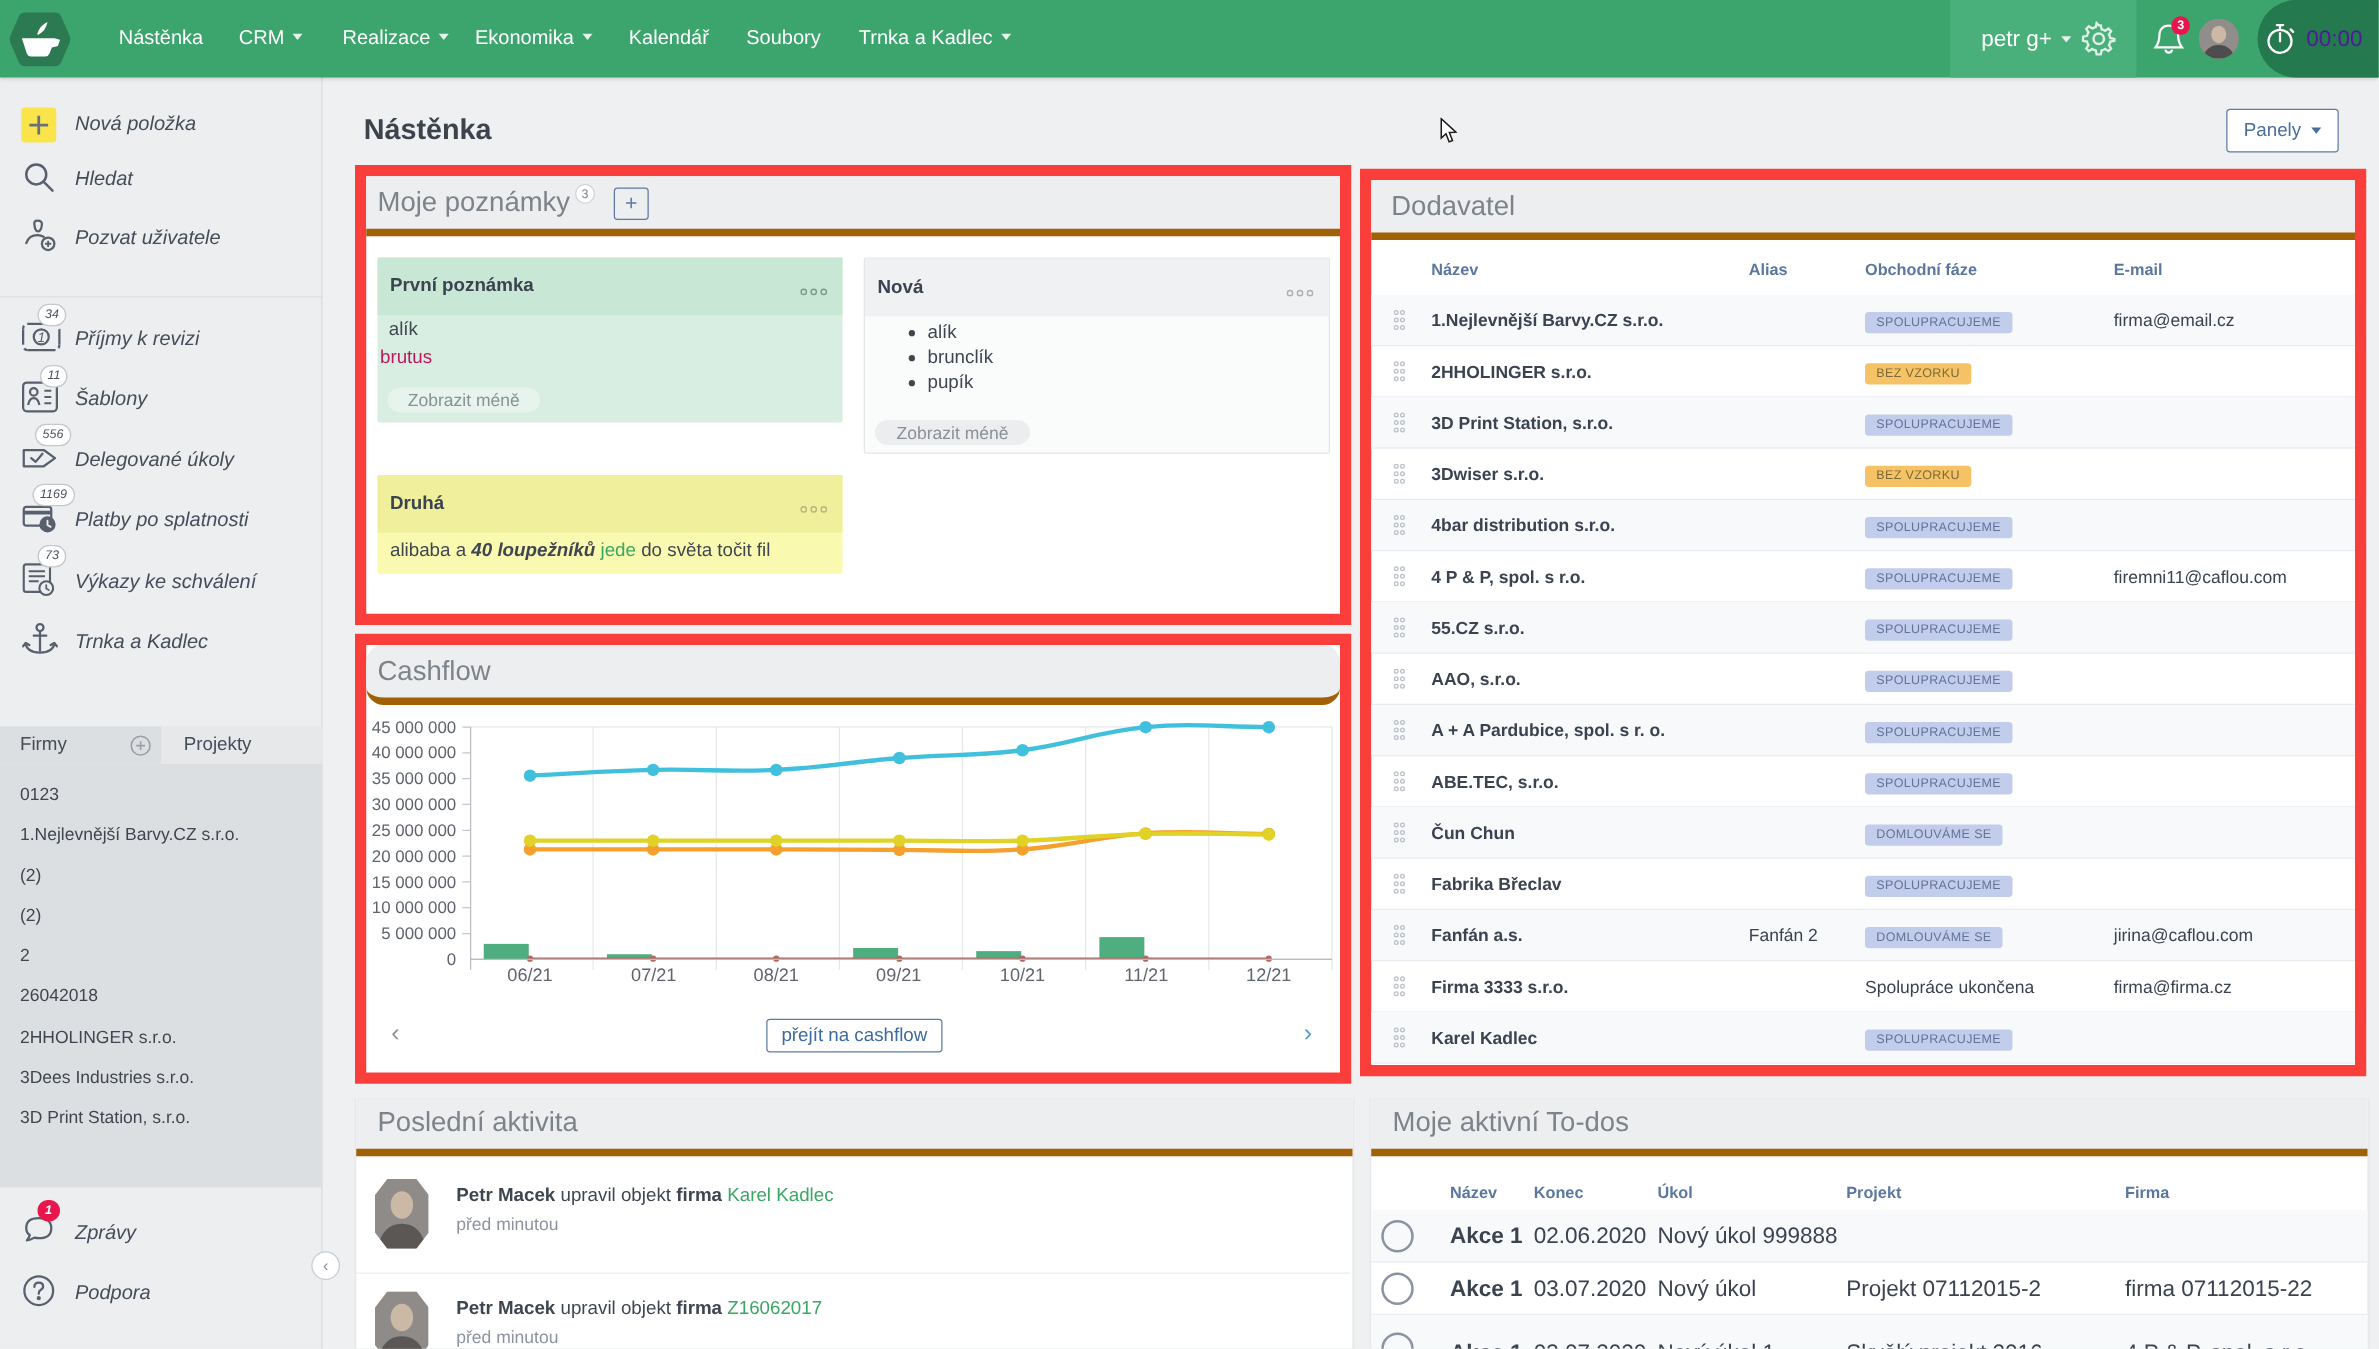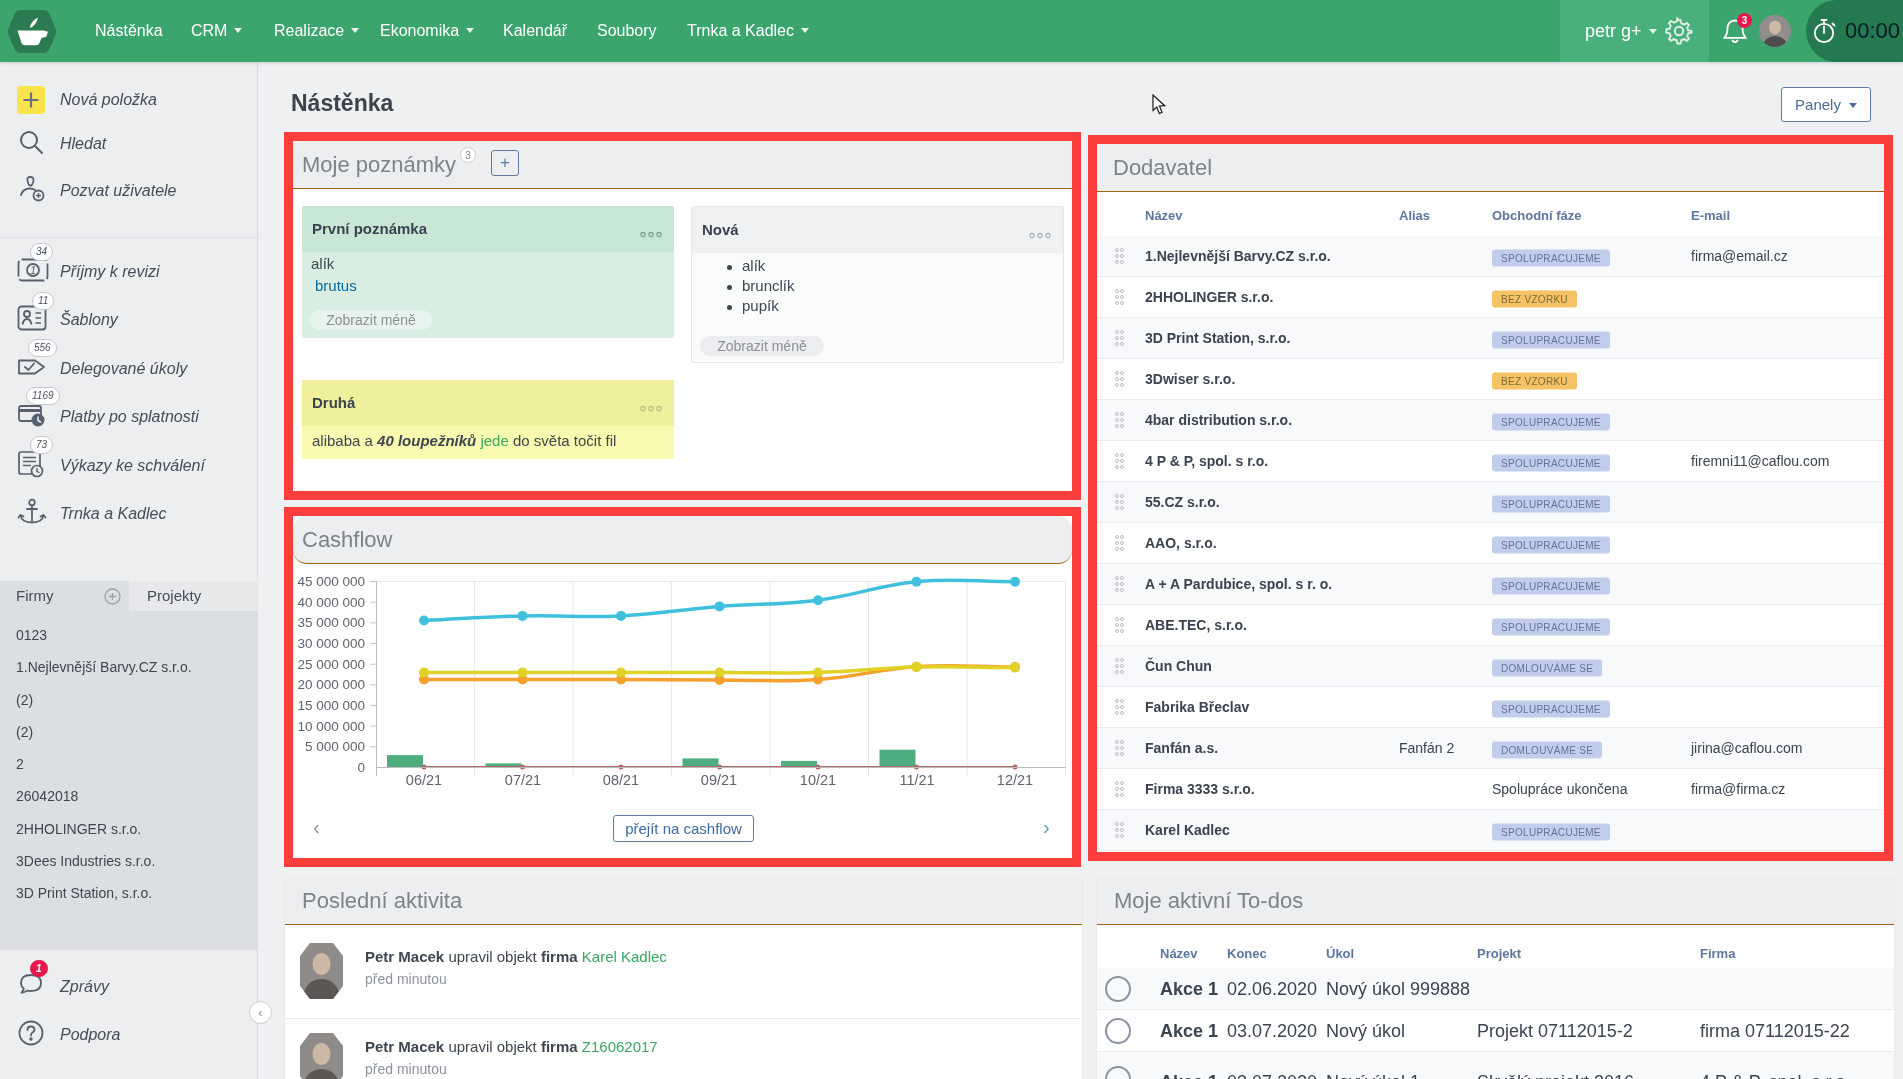--- a/index.html
+++ b/index.html
@@ -8,21 +8,21 @@
 body { font-family:"Liberation Sans", sans-serif; background:#eef0f1; position:relative; color:#3d4450; }
 .abs { position:absolute; }
 
 
 #nav { position:absolute; left:0; top:0; width:1903px; height:62px; background:#3ca56e; z-index:30; box-shadow:0 1px 3px rgba(0,0,0,0.15); }
 #nav .litseg { position:absolute; left:1560px; top:0; width:149px; height:62px; background:#49b07b; }
 #nav .darkseg { position:absolute; left:1806px; top:0; width:97px; height:62px; background:#24794f; border-top-left-radius:31px; border-bottom-left-radius:31px; }
 #nav .menu { position:absolute; top:0; height:62px; line-height:62px; color:#fff; font-size:16px; }
 #nav .caret { display:inline-block; width:0; height:0; border-left:4.5px solid transparent; border-right:4.5px solid transparent; border-top:5px solid #e7f3ec; vertical-align:middle; margin-left:7px; margin-top:-2px;}
 #logohex { position:absolute; left:7px; top:9px; }
-#timer { position:absolute; left:1845px; top:0; height:62px; line-height:62px; color:#0f172a; font-size:22px; }
+#timer { position:absolute; left:1845px; top:0; height:62px; line-height:62px; color:#4c1d95; font-size:18px; }
 #petr { position:absolute; left:1585px; top:0; height:62px; line-height:62px; color:#fff; font-size:18px; }
 #bellbadge { position:absolute; left:1737px; top:13px; width:15px; height:15px; background:#e9164d; border-radius:50%; color:#fff; font-size:10px; font-weight:bold; text-align:center; line-height:15px; }
 #avatar { position:absolute; left:1759px; top:15px; width:32px; height:32px; border-radius:50%; overflow:hidden; background:#8d8a87; }
 
 
 #sidebar { position:absolute; left:0; top:62px; width:258px; height:1017px; background:#eceef0; border-right:1px solid #dadde0; z-index:20; }
 #sidebar-items { position:absolute; left:0; top:62px; width:258px; height:1017px; z-index:21; }
 .sideitem { position:absolute; left:0; width:258px; height:48px;font-style:italic; }
 .sideitem .lab { position:absolute; left:60px; top:50%; transform:translateY(-50%); font-size:16px; color:#454d59; }
 .sideitem .ic { position:absolute; left:17px; top:50%; transform:translateY(-50%); }
@@ -35,21 +35,21 @@
 #collapse { position:absolute; left:249px; top:939px; width:23px; height:23px; border-radius:50%; background:#fff; border:1px solid #c8ccd1; color:#8a909a; text-align:center; line-height:21px; font-size:13px; z-index:25;}
 
 
 #main { position:absolute; left:259px; top:62px; width:1644px; height:1017px; background:#eef0f1; }
 h1.pagetitle { position:absolute; left:291px; top:90px; font-size:23px; color:#3d434d; font-weight:bold; }
 #panely { position:absolute; left:1781px; top:87px; width:90px; height:35px; border:1px solid #5f7ba3; border-radius:3px; background:#fff; color:#4a6c9b; font-size:15px; text-align:center; line-height:33px; }
 #panely .caret { display:inline-block; width:0; height:0; border-left:4.5px solid transparent; border-right:4.5px solid transparent; border-top:5px solid #4a6c9b; vertical-align:middle; margin-left:8px; margin-top:-2px;}
 
 
 .panel { position:absolute; background:#fff; box-shadow:0 1px 2px rgba(40,50,60,0.10); }
-.phead { position:absolute; left:0; top:0; width:100%; height:48px; background:#eceeef; border-bottom:1px solid #a16207; }
+.phead { position:absolute; left:0; top:0; width:100%; height:48px; background:#eceeef; border-bottom:6px solid #a16207; }
 .phead .ptitle { position:absolute; left:9px; top:50%; transform:translateY(-50%); font-size:22px; color:#7d838b; }
 .redbox { position:absolute; border:9px solid #f93e3c; z-index:10; }
 
 
 .note { position:absolute; border-radius:2px; }
 .note .nhead { position:absolute; left:0; top:0; width:100%; height:46px; }
 .note .ntitle { position:absolute; left:10px; top:14px; font-size:15px; font-weight:bold; color:#3b4350; }
 .note .ndots { position:absolute; right:12px; top:18px; }
 .pill { position:absolute; border-radius:11px; font-size:14px; color:#8a9097; text-align:center; }
 
@@ -330,21 +330,21 @@
 
   <div class="note" style="left:9px; top:65px; width:372px; height:132px; background:#d9eee2;">
     <div class="nhead" style="background:#c9e7d5;"></div>
     <div class="ntitle">První poznámka</div>
     <div class="ndots"><svg width="22" height="7" viewBox="0 0 22 7" fill="none" stroke="#7c9a89" stroke-width="1.1">
           <circle cx="3" cy="3.5" r="2.1"></circle>
           <circle cx="11" cy="3.5" r="2.1"></circle>
           <circle cx="19" cy="3.5" r="2.1"></circle>
         </svg></div>
     <div style="position:absolute; left:9px; top:49px; font-size:15px; color:#3f4650;">alík</div>
-    <div style="position:absolute; left:13px; top:71px; font-size:15px; color:#0369a1;">brutus</div>
+    <div style="position:absolute; left:2px; top:71px; font-size:15px; color:#be185d;">brutus</div>
     <div class="pill" style="left:8px; top:104px; width:122px; height:20px; line-height:20px; background:rgba(255,255,255,0.38);">Zobrazit méně</div>
   </div>
 
   <div class="note" style="left:398px; top:65px; width:373px; height:157px; background:#fafbfb; border:1px solid #e4e7e9;">
     <div class="nhead" style="background:#eff1f2;"></div>
     <div class="ntitle">Nová</div>
     <div class="ndots"><svg width="22" height="7" viewBox="0 0 22 7" fill="none" stroke="#aab0b6" stroke-width="1.1">
           <circle cx="3" cy="3.5" r="2.1"></circle>
           <circle cx="11" cy="3.5" r="2.1"></circle>
           <circle cx="19" cy="3.5" r="2.1"></circle>

